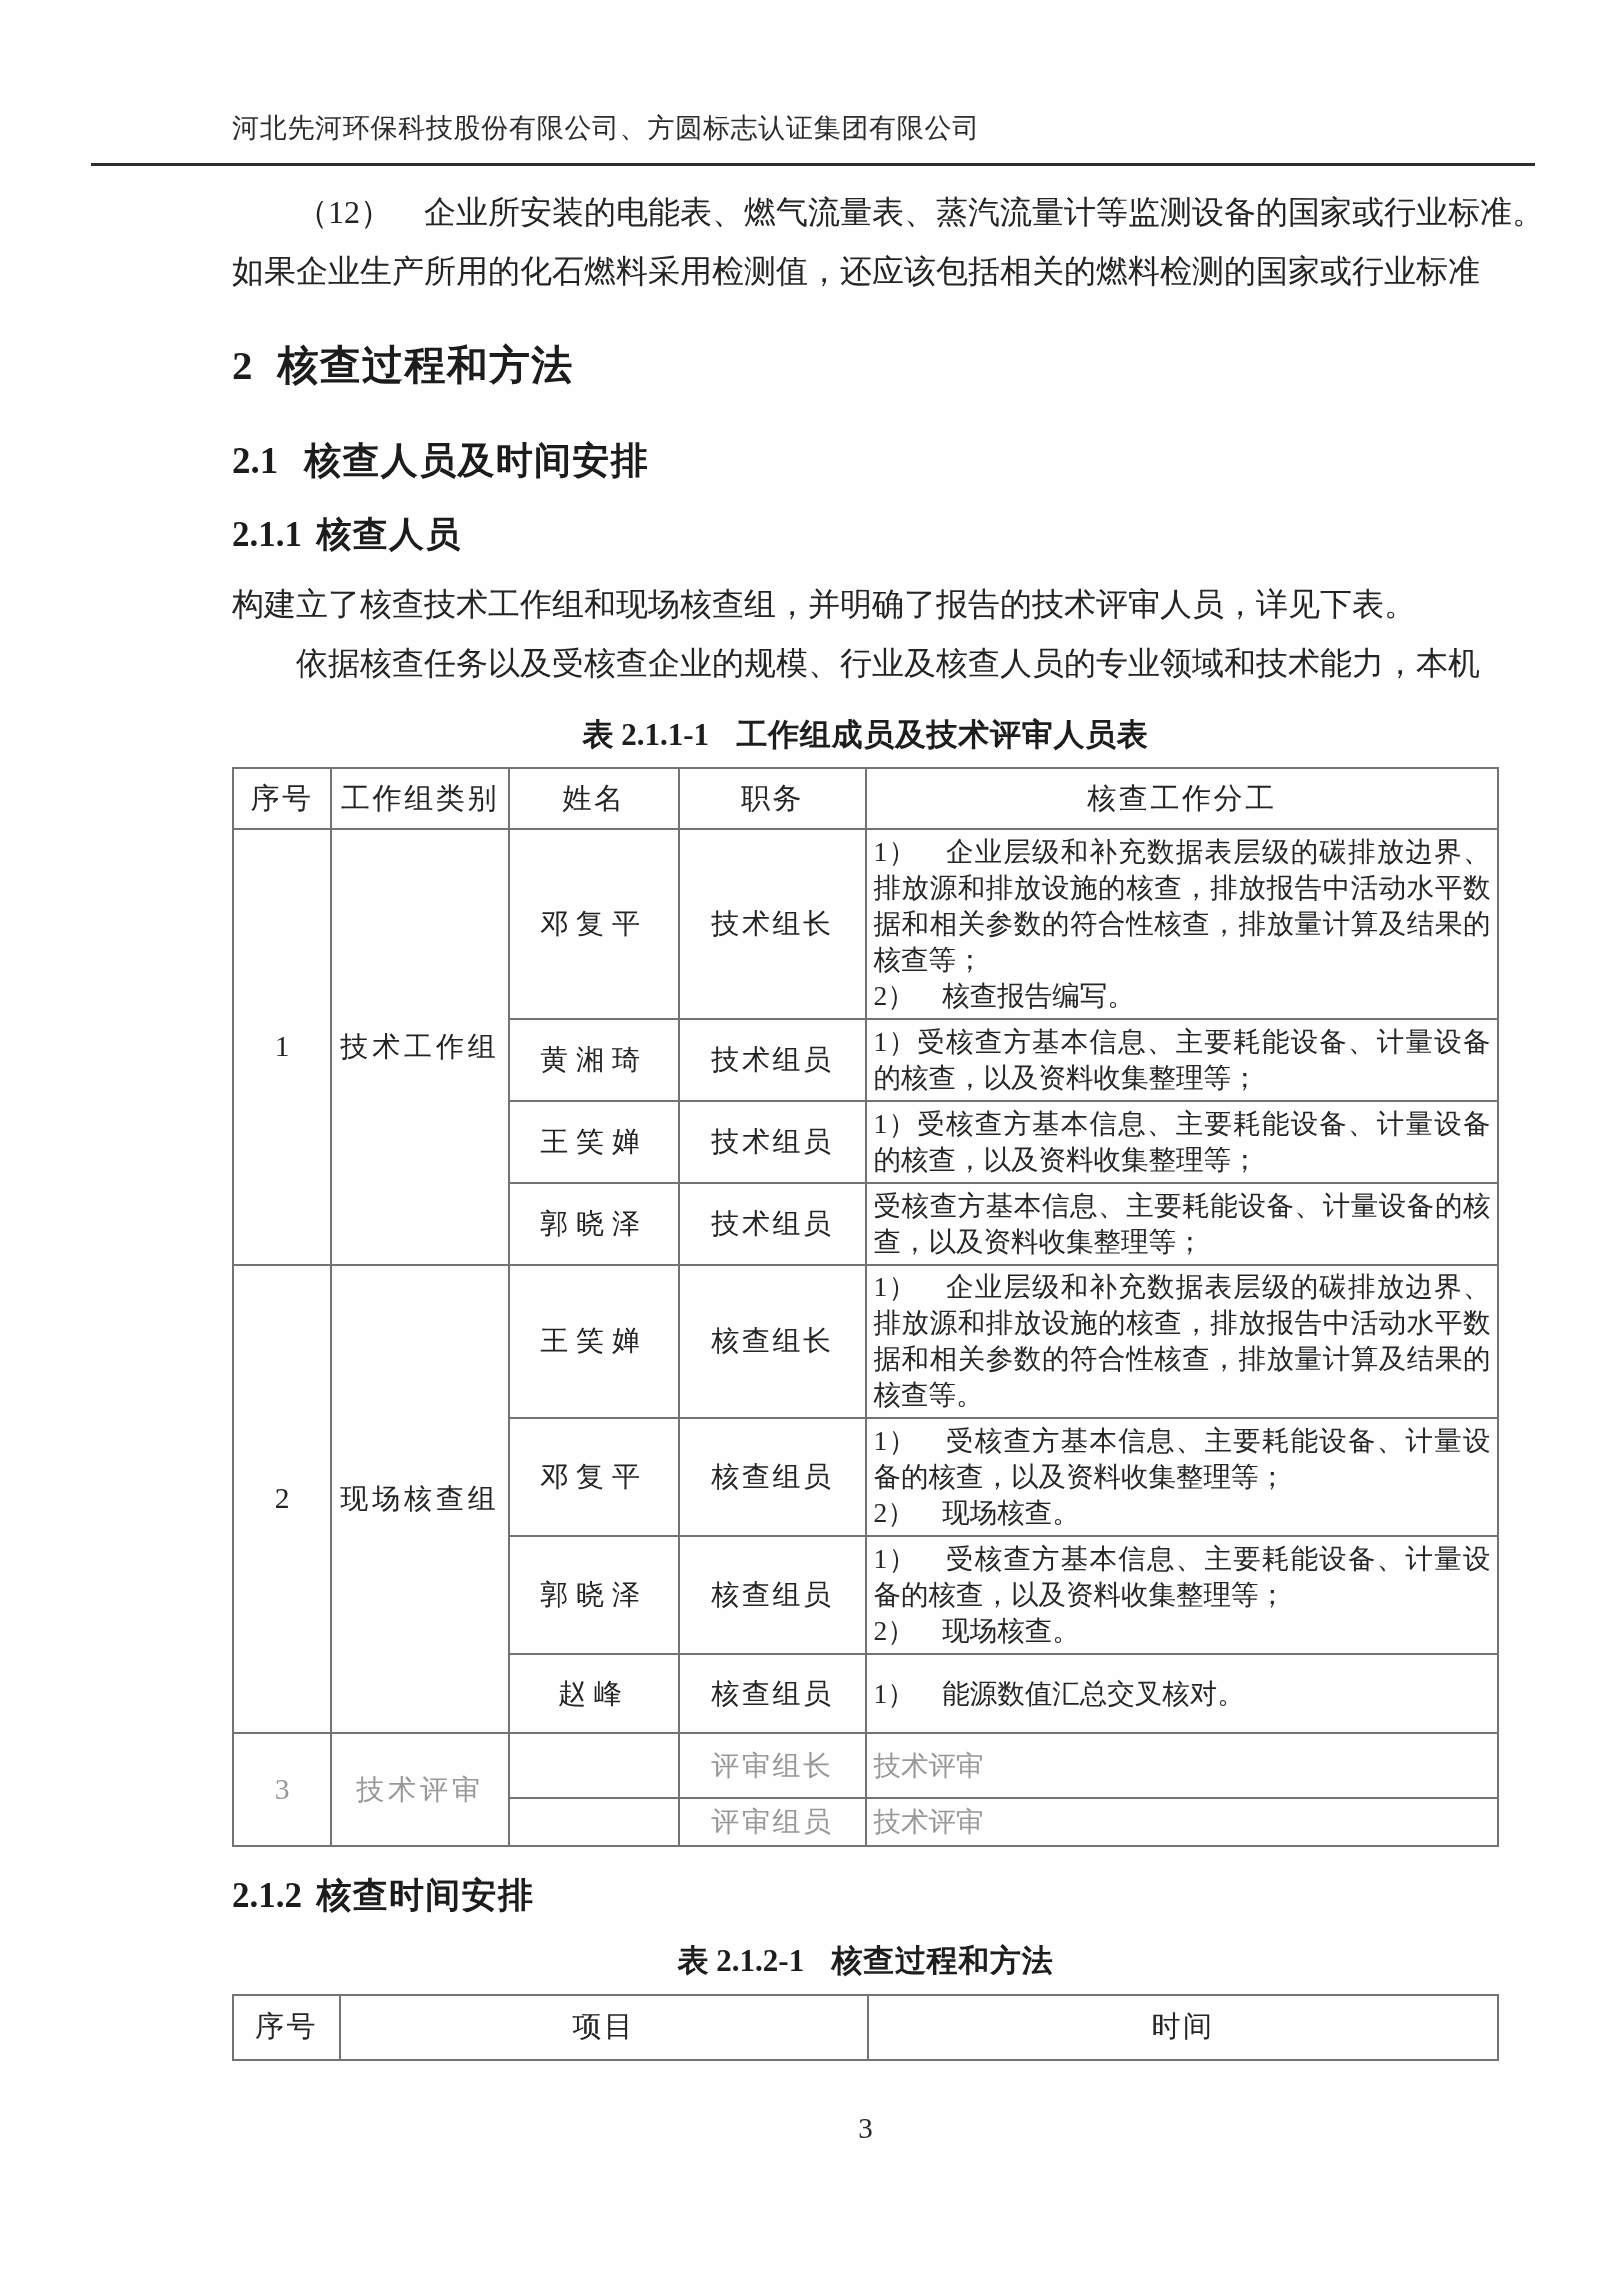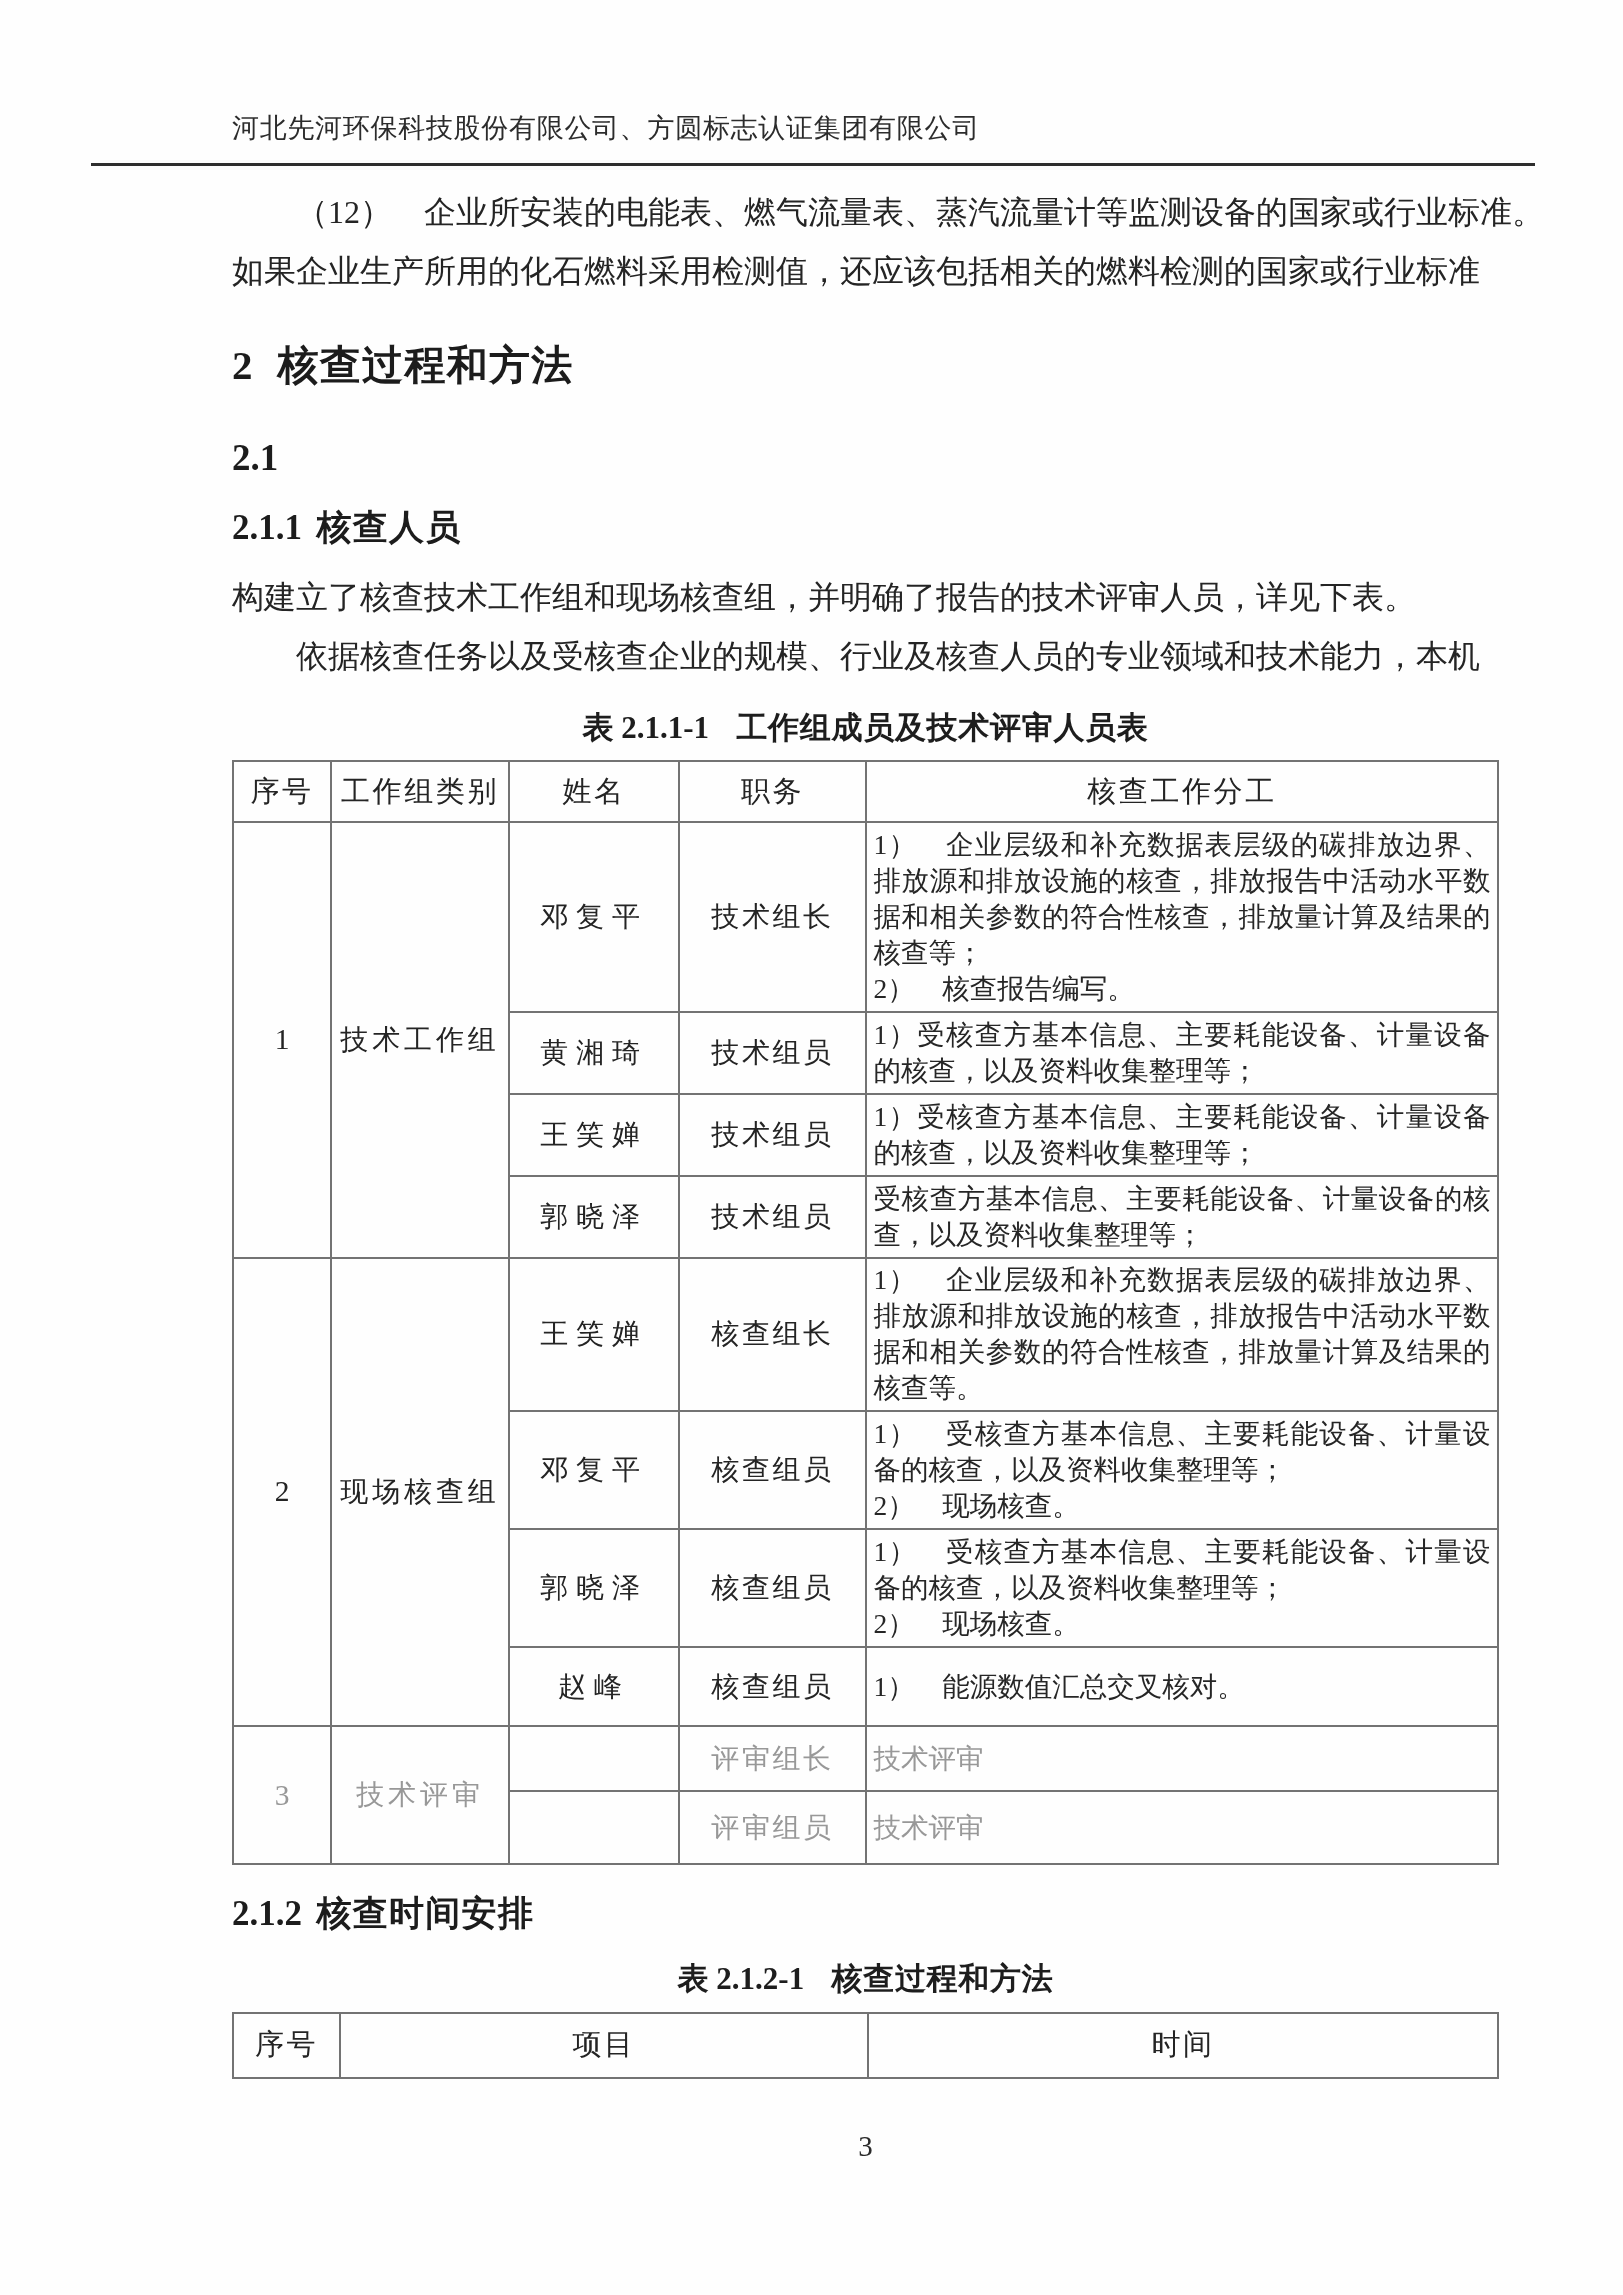--- a/index.html
+++ b/index.html
@@ -104,21 +104,21 @@
   tr.h-head{height:61px;}
   tr.h-r1{height:177px;}
   tr.h-r2{height:73px;}
   tr.h-r3{height:73px;}
   tr.h-r4{height:73px;}
   tr.h-r5{height:151px;}
   tr.h-r6{height:108px;}
   tr.h-r7{height:118px;}
   tr.h-r8{height:79px;}
   tr.h-r9{height:65px;}
-  tr.h-r10{height:73px;}
+  tr.h-r10{height:48px;}
   tr.grey td, tr.grey .duty{color:#989898;}
   tr.h2-head{height:65px;}
   
   .pageno{
     margin-top:51px;
     text-align:center;
     font-size:29px;
     color:#2a2a2a;
   }
 </style>
@@ -137,20 +137,21 @@
     <div class="pline">如果企业生产所用的化石燃料采用检测值，还应该包括相关的燃料检测的国家或行业标准</div>
   </div>
 
   <div class="sec sec-l1">
     <span class="num">2</span>
     <span class="ttl">核查过程和方法</span>
   </div>
 
   <div class="sec sec-l2">
     <span class="num">2.1</span>
+    <span class="ttl">核查人员及时间安排</span>
   </div>
 
   <div class="sec sec-l3">
     <span class="num">2.1.1</span>
     <span class="ttl">核查人员</span>
   </div>
 
   <div class="para">
     <div class="pline">构建立了核查技术工作组和现场核查组，并明确了报告的技术评审人员，详见下表。</div>
     <div class="pline indent">依据核查任务以及受核查企业的规模、行业及核查人员的专业领域和技术能力，本机</div>

